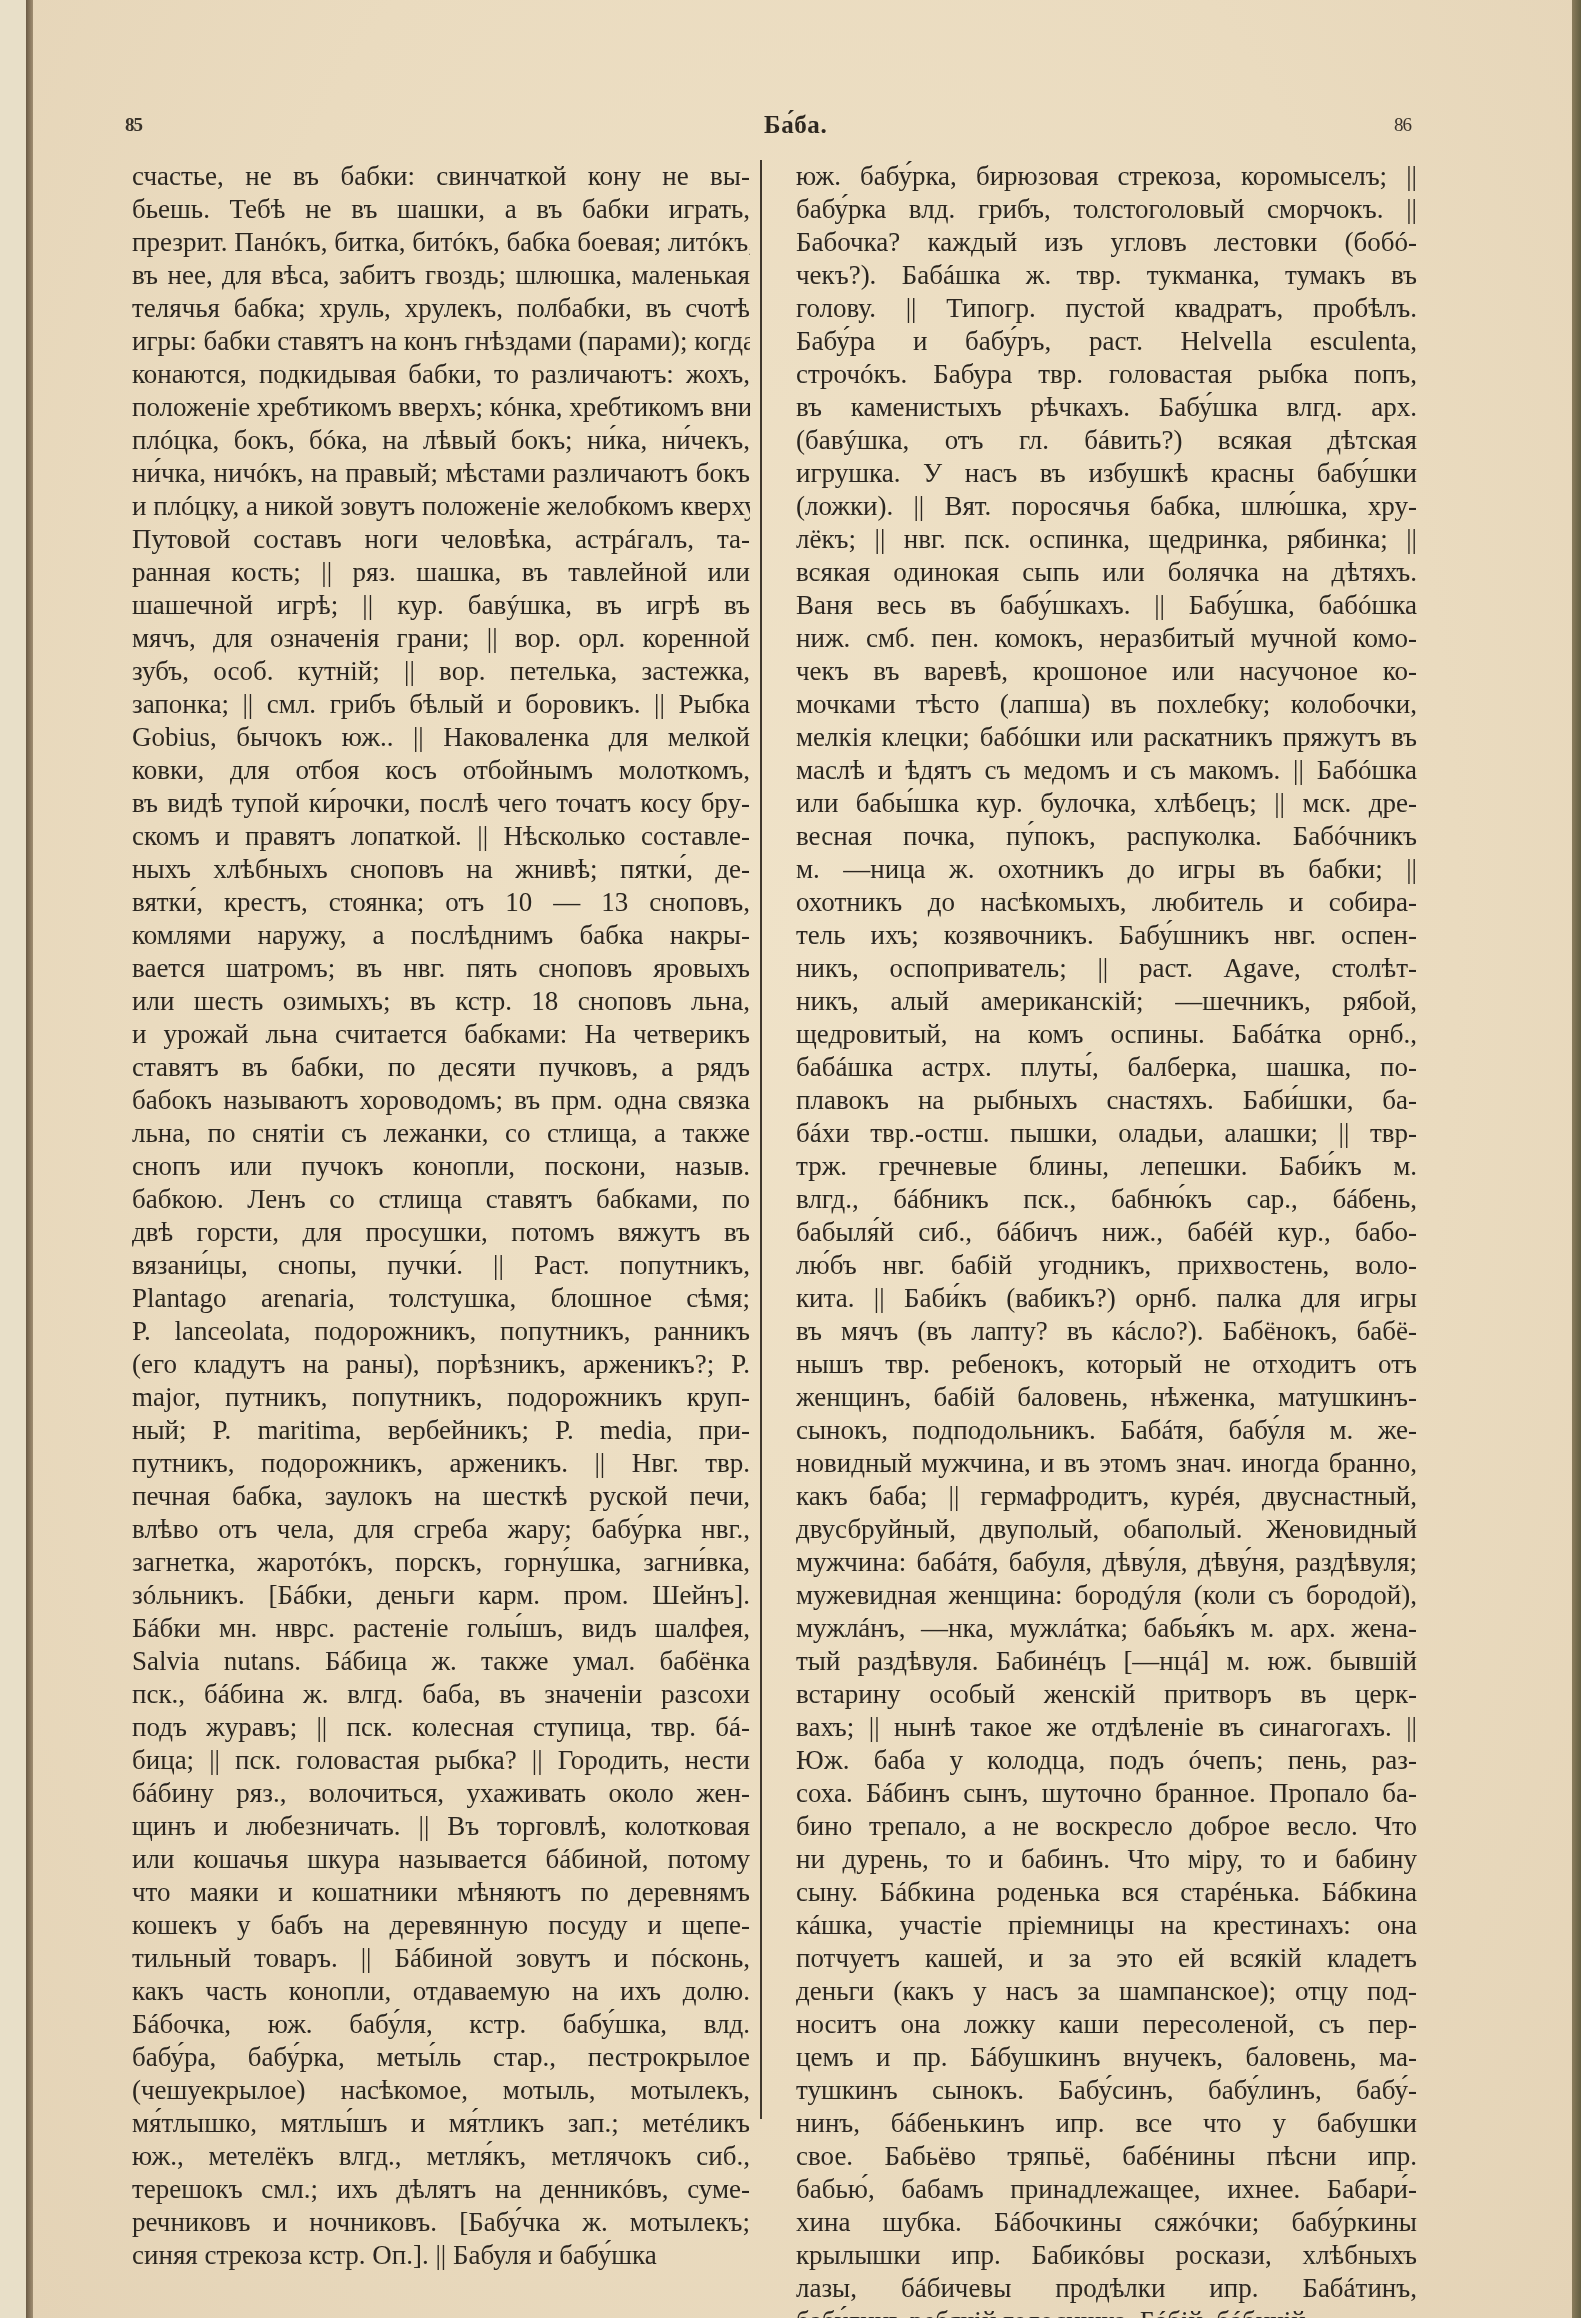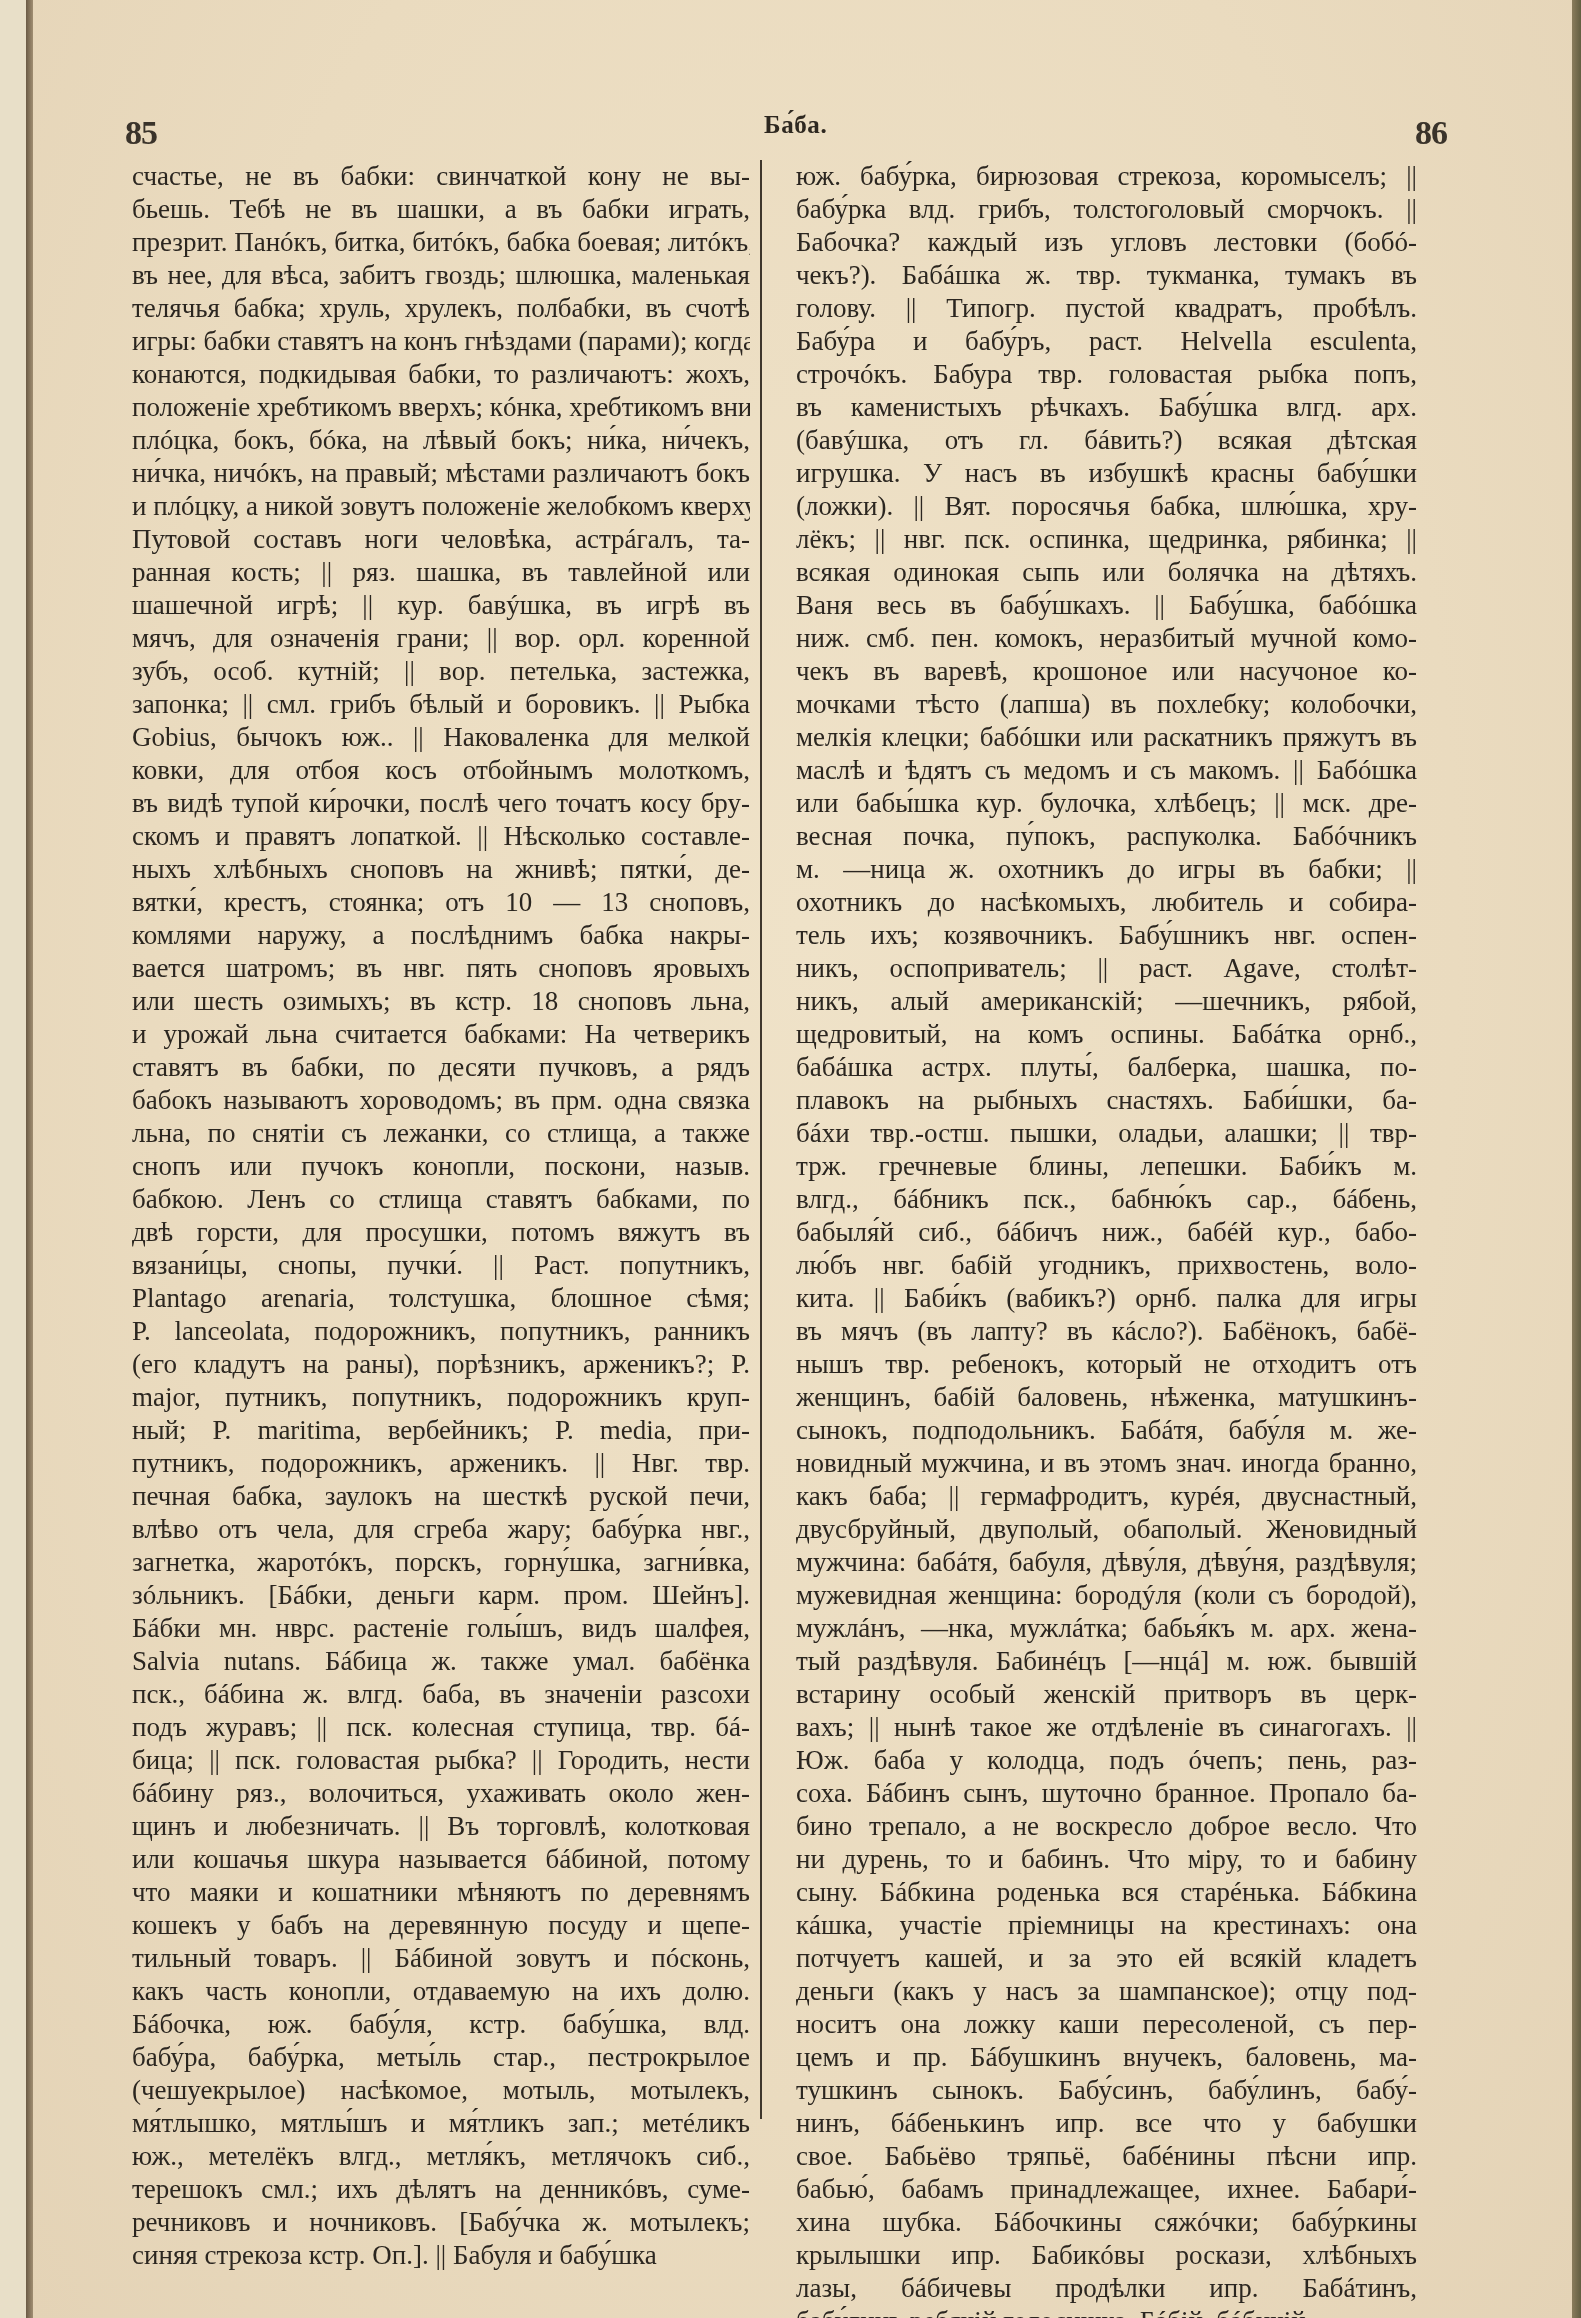--- a/index.html
+++ b/index.html
@@ -24,25 +24,25 @@
   }
   .page {
     position: absolute; left: 33px; top: 0; right: 10.2px; height: 2319px;
     background: radial-gradient(ellipse at 50% 40%, #efe2c8 0%, #eadbbf 60%, #e4d3b6 100%);
   }
   .header {
     position: absolute; top: 108px; left: 0; right: 0; height: 51px;
   }
   .page-num {
     position: absolute; top: 5.7px;
-    font-family: "Liberation Serif", serif; font-size: 34px; font-weight: bold;
+    font-family: "Liberation Serif", serif; font-size: 19px; font-weight: bold;
     color: #3a332a; letter-spacing: -1.1px;
   }
   .page-num.left { left: 92px; }
-  .page-num.right { left: 1361px; font-weight: bold; margin-left: 21px; }
+  .page-num.right { left: 1361px; font-weight: normal; }
   .running-head {
     position: absolute; left: 731px; top: 2.8px;
     font-family: "Liberation Serif", serif; font-size: 25px; font-weight: bold;
     color: #2e2820; letter-spacing: 0.6px;
   }
   .col {
     position: absolute; top: 160px;
     font-family: "Liberation Serif", serif;
     font-size: 27px; line-height: 33px;
     text-align: justify; color: #2b2620;

